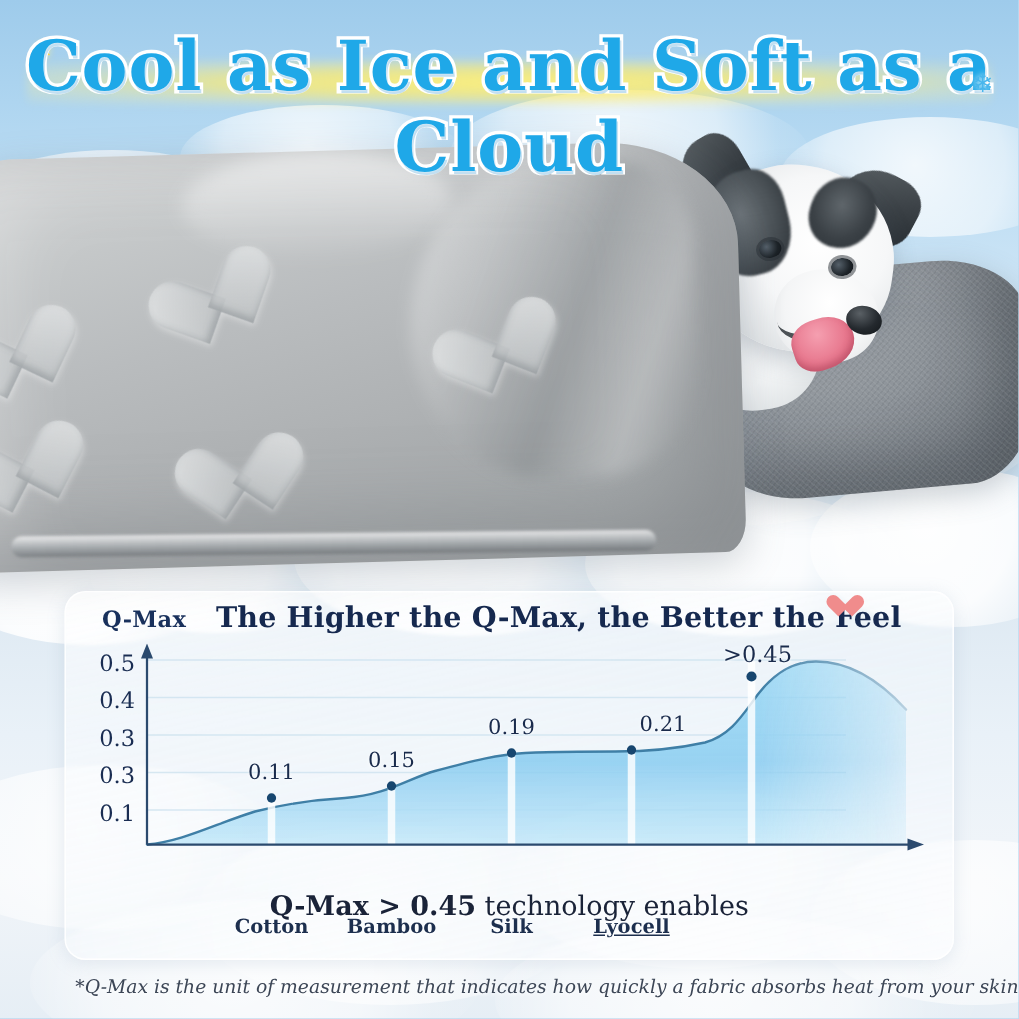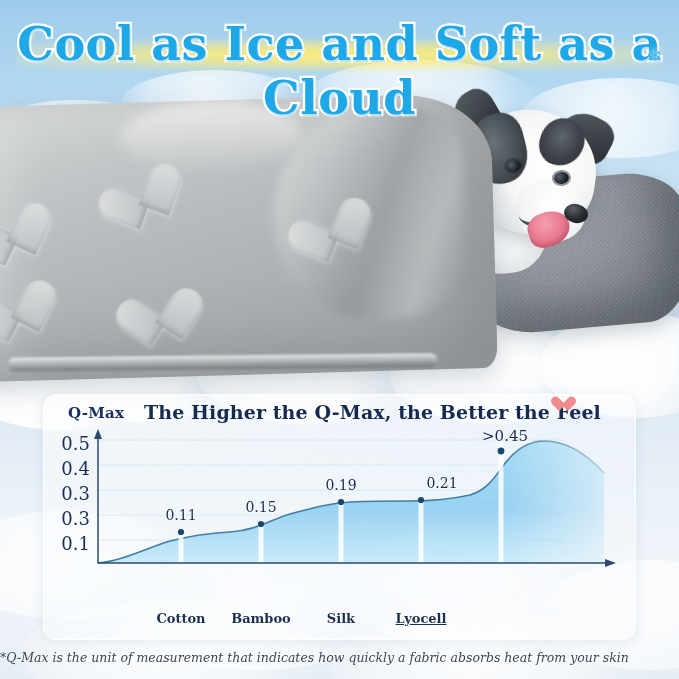--- a/index.html
+++ b/index.html
@@ -387,21 +387,21 @@
     width: 593px;
     height: 145px;
   }
   #plot svg { display: block; }
 
   .ytick {
     position: absolute;
     width: 30px;
     text-align: right;
     font-family: "DejaVu Serif", serif;
-    font-size: 18px;
+    font-size: 15px;
     color: #1a2d52;
   }
 
   .xlabel {
     position: absolute;
     top: 182px;
     font-family: "DejaVu Serif", serif;
     font-weight: bold;
     font-size: 13px;
     color: #1d2f4e;
@@ -432,21 +432,21 @@
     line-height: 1.28;
     text-shadow: 0 1px 2px rgba(255,255,255,0.8);
   }
   #caption .strong { font-weight: bold; }
 
   #footnote {
     position: absolute;
     left: 0; right: 0;
     top: 650px;
     z-index: 28;
-    text-align: left;
+    text-align: right;
     font-family: "DejaVu Serif", serif;
     font-style: italic;
     font-size: 12.5px;
     color: #3c4656;
     text-shadow: 0 1px 2px rgba(255,255,255,0.85);
   }
 </style>
 </head>
 <body>
 
@@ -617,18 +617,21 @@
       <div class="pointlabel" style="left:377px; top:46px;margin-left:21px;">0.21</div>
       <div class="pointlabel" style="left:461px; top:-2px; font-size:15px;">&gt;0.45</div>
 
       <div class="xlabel" style="left:137px;">Cotton</div>
       <div class="xlabel" style="left:217px;">Bamboo</div>
       <div class="xlabel" style="left:297px;">Silk</div>
       <div class="xlabel" style="left:377px;text-decoration:underline;">Lyocell</div>
     </div>
 
     <div id="caption">
+      <div>
+        <span class="strong">Q-Max &gt; 0.45</span><span> technology enables</span>
+      </div>
     </div>
   </div>
 
   <div id="footnote">*Q-Max is the unit of measurement that indicates how quickly a fabric absorbs heat from your skin</div>
 
 </div>
 
 </body></html>

